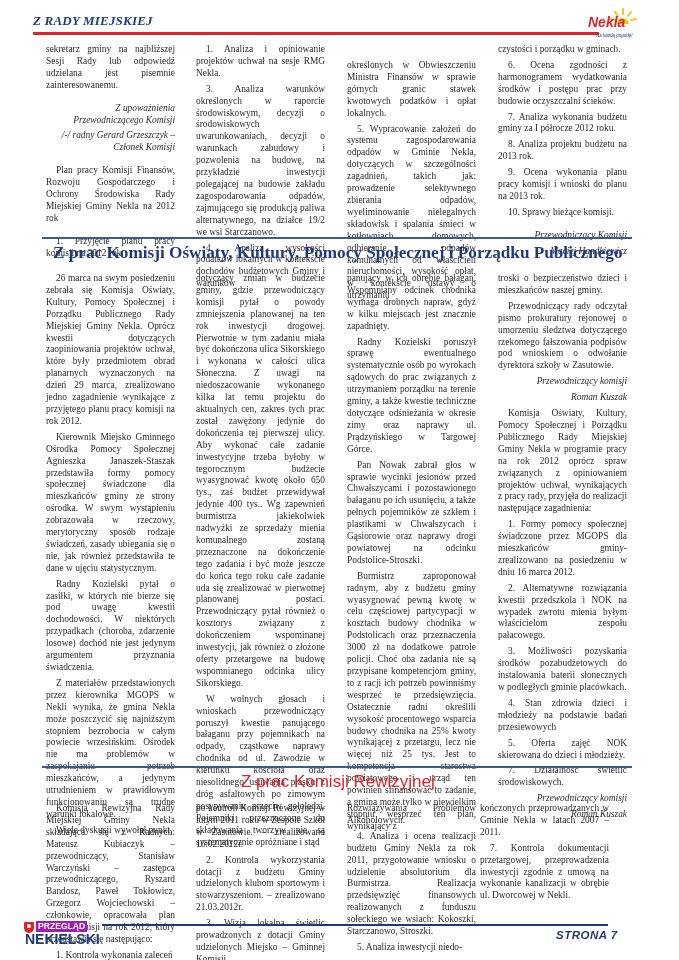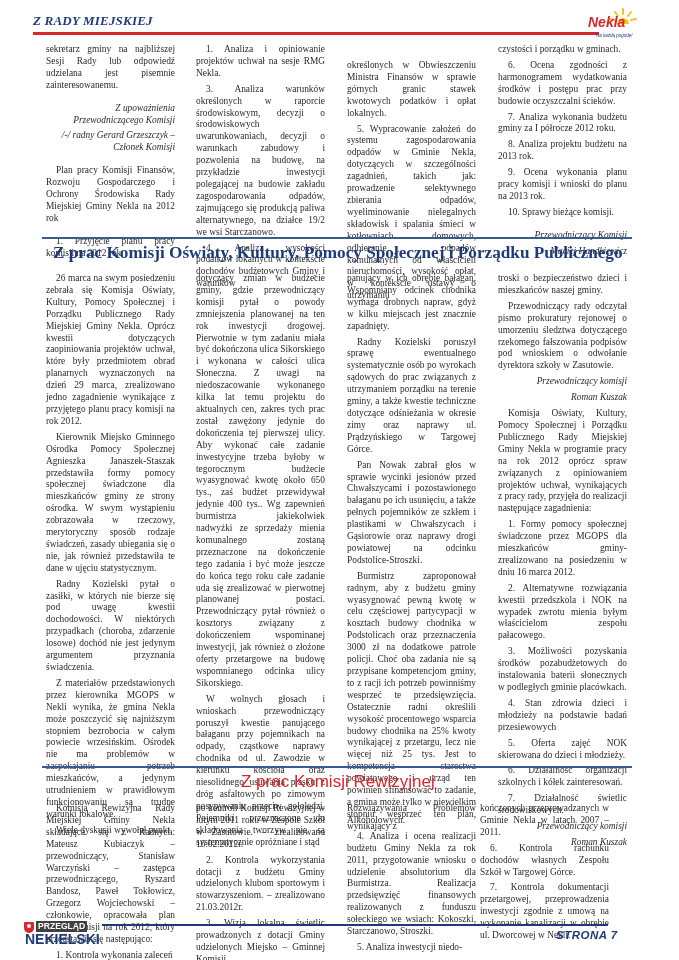--- a/index.html
+++ b/index.html
@@ -23,21 +23,21 @@
   .col p.gap { margin-top:11px; }
 
   .rule-blue { position:absolute; height:2px; background:#3a5a92; }
   .h-section { position:absolute; white-space:nowrap; }
   .h1 { left:53px; top:243px; font-family:"Liberation Serif", serif; font-weight:bold; font-size:17.2px; color:#1f3a7a; }
   .h2 { left:241px; top:772px; font-family:"Liberation Sans", sans-serif; font-weight:normal; font-size:17px; color:#d9262c; }
 
   .footer-logo { position:absolute; left:24px; top:921px; width:80px; height:30px; }
   .footer-logo .shield { position:absolute; left:0; top:1px; width:10px; height:11px; background:#d9262c; border-radius:1px 1px 5px 5px; }
   .footer-logo .shield:after { content:""; position:absolute; left:3px; top:2px; width:4px; height:4px; border-radius:50%; background:#fff; }
-  .footer-logo .p1 { position:absolute; left:12px; top:0px; background:#404040; color:#fff; font-family:"Liberation Sans", sans-serif;
+  .footer-logo .p1 { position:absolute; left:12px; top:0px; background:#a21caf; color:#fff; font-family:"Liberation Sans", sans-serif;
                font-weight:bold; font-size:8.6px; padding:0 2px; line-height:11px; }
   .footer-logo .p2 { position:absolute; left:1px; top:12px; color:#1f3a7a; font-family:"Liberation Sans", sans-serif;
                font-weight:bold; font-size:14px; line-height:13px; }
   .footer-rule { position:absolute; left:102px; top:924px; width:205px; height:2px; background:#1f3a7a; }
   .footer-rule2 { position:absolute; left:307px; top:924px; width:301px; height:2px; background:#1f3a7a; }
   .page-num { position:absolute; left:556px; top:929px; font-family:"Liberation Sans", sans-serif; font-style:italic;
               font-weight:bold; font-size:11.5px; color:#1f3a7a; letter-spacing:0.5px; }
 </style>
 </head>
 <body>
@@ -112,21 +112,20 @@
   <p class="noind">troski o bezpieczeństwo dzieci i mieszkańców naszej gminy.</p>
   <p>Przewodniczący rady odczytał pismo prokuratury rejonowej o umorzeniu śledztwa dotyczącego rzekomego fałszowania podpisów pod wnioskiem o odwołanie dyrektora szkoły w Zasutowie.</p>
   <p class="sig">Przewodniczący komisji</p>
   <p class="sig">Roman Kuszak</p>
   <p>Komisja Oświaty, Kultury, Pomocy Społecznej i Porządku Publicznego Rady Miejskiej Gminy Nekla w programie pracy na rok 2012 oprócz spraw związanych z opiniowaniem projektów uchwał, wynikających z pracy rady, przyjęła do realizacji następujące zagadnienia:</p>
   <p>1. Formy pomocy społecznej świadczone przez MGOPS dla mieszkańców gminy-zrealizowano na posiedzeniu w dniu 16 marca 2012.</p>
   <p>2. Alternatywne rozwiązania kwestii przedszkola i NOK na wypadek zwrotu mienia byłym właścicielom zespołu pałacowego.</p>
   <p>3. Możliwości pozyskania środków pozabudżetowych do instalowania baterii słonecznych w podległych gminie placówkach.</p>
   <p>4. Stan zdrowia dzieci i młodzieży na podstawie badań przesiewowych</p>
   <p>5. Oferta zajęć NOK skierowana do dzieci i młodzieży.</p>
-  <p>6. Działalność organizacji szkolnych i kółek zainteresowań.</p>
   <p>7. Działalność świetlic środowiskowych.</p>
   <p class="sig">Przewodniczący komisji</p>
   <p class="sig">Roman Kuszak</p>
 </div>
 
 <div class="rule-blue" style="left:42px; top:766px; width:590px;"></div>
 
 <div class="h-section h2">Z prac Komisji Rewizyjnej</div>
 
 <div class="col" style="left:42px; top:799px; width:137px;">
@@ -138,21 +137,20 @@
   <p>2. Kontrola wykorzystania dotacji z budżetu Gminy udzielonych klubom sportowym i stowarzyszeniom. – zrealizowano 21.03.2012r.</p>
   <p>3. Wizja lokalna świetlic prowadzonych z dotacji Gminy udzielonych Miejsko – Gminnej Komisji</p>
 </div>
 <div class="col" style="left:343px; top:799px; width:137px;">
   <p class="noind">Rozwiązywania Problemów Alkoholowych.</p>
   <p>4. Analiza i ocena realizacji budżetu Gminy Nekla za rok 2011, przygotowanie wniosku o udzielenie absolutorium dla Burmistrza. Realizacja przedsięwzięć finansowych realizowanych z funduszu sołeckiego we wsiach: Kokoszki, Starczanowo, Stroszki.</p>
   <p>5. Analiza inwestycji niedo-</p>
 </div>
 <div class="col" style="left:476px; top:799px; width:137px;">
   <p class="noind">kończonych przeprowadzanych w Gminie Nekla w latach 2007 – 2011.</p>
-  <p>6. Kontrola rachunku dochodów własnych Zespołu Szkół w Targowej Górce.</p>
   <p>7. Kontrola dokumentacji przetargowej, przeprowadzenia inwestycji zgodnie z umową na wykonanie kanalizacji w obrębie ul. Dworcowej w Nekli.</p>
 </div>
 
 <div class="footer-logo">
   <div class="shield"></div>
   <div class="p1">PRZEGLĄD</div>
   <div class="p2">NEKIELSKI</div>
 </div>
 <div class="footer-rule"></div>
 <div class="footer-rule2"></div>

